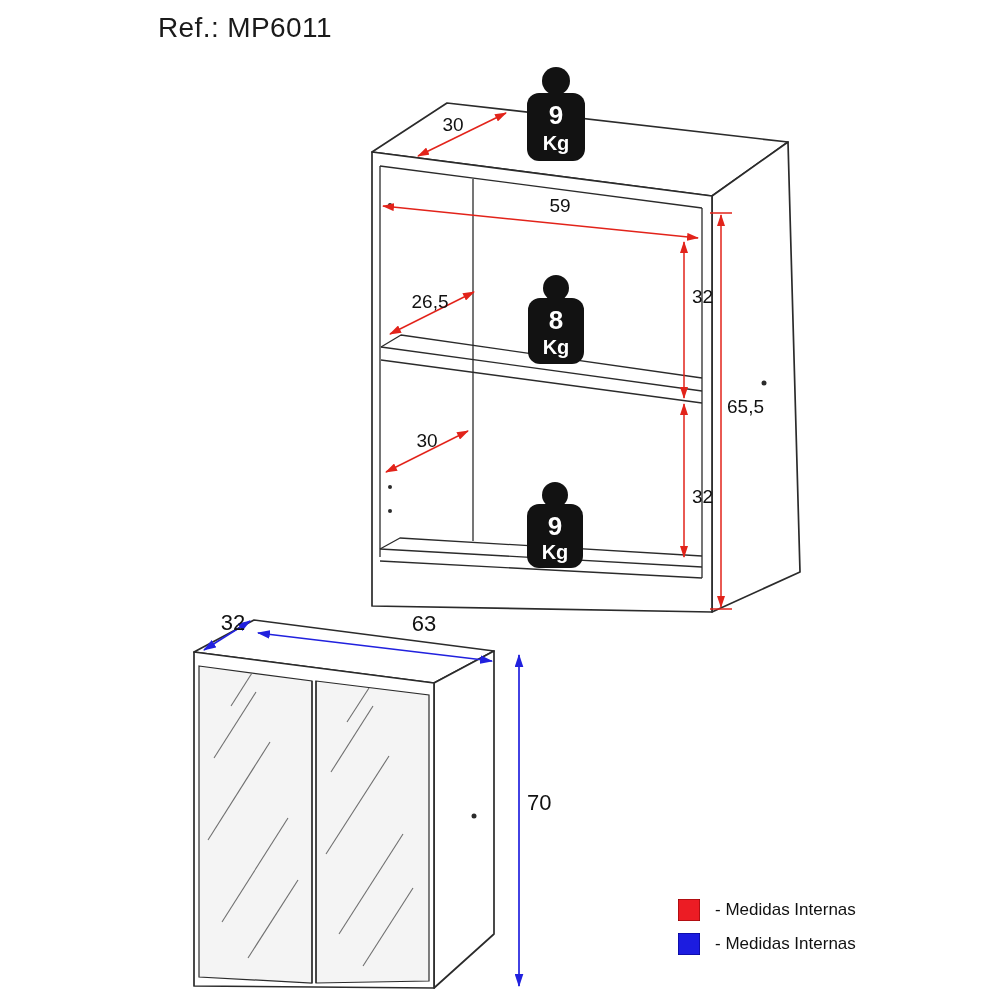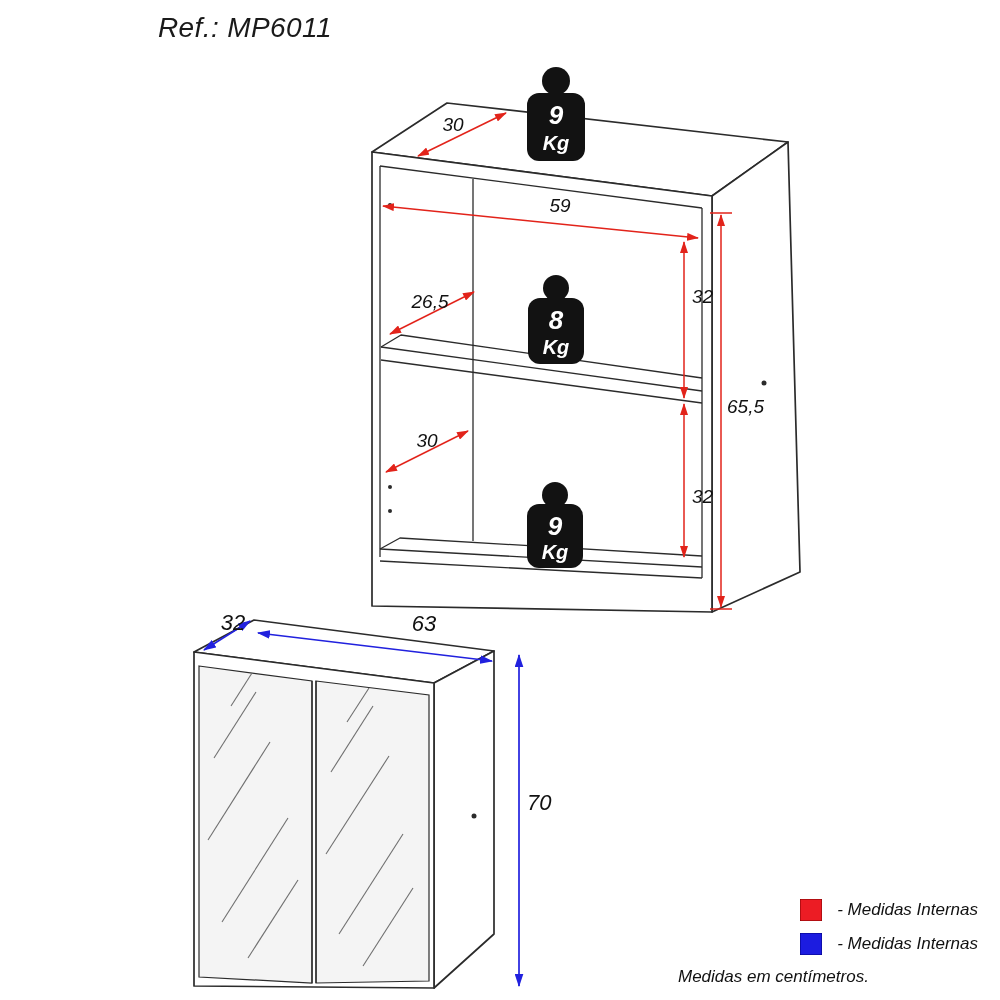--- a/index.html
+++ b/index.html
@@ -1,37 +1,37 @@
 <!DOCTYPE html>
 <html><head>
 <meta charset="utf-8">
 <style>
   * { margin:0; padding:0; box-sizing:border-box; }
   html,body { width:1000px; height:1000px; background:#ffffff; font-family:"Liberation Sans", sans-serif; }
-  .canvas { position:relative; width:1000px; height:1000px; background:#ffffff; overflow:hidden;font-style:italic; }
+  .canvas { position:relative; width:1000px; height:1000px; background:#ffffff; overflow:hidden; }
   .page-title { position:absolute; left:158px; top:12px; font-size:28px; color:#1a1a1a; font-weight:400; letter-spacing:0.4px; }
   svg.diagram { position:absolute; left:0; top:0; font-family:"Liberation Sans", sans-serif; }
 
   .outline { fill:#ffffff; stroke:#2b2b2b; stroke-width:1.7; stroke-linejoin:round; }
   .thin    { fill:none; stroke:#2b2b2b; stroke-width:1.3; stroke-linejoin:round; }
   .doorface{ fill:#f4f4f4; stroke:#2b2b2b; stroke-width:1.2; }
   .hatch   { stroke:#6f6f6f; stroke-width:1.1; }
   .hole    { fill:#2b2b2b; }
 
   .dim-int { stroke:#e2231a; stroke-width:1.5; fill:none; }
   .dim-ext { stroke:#2121de; stroke-width:1.7; fill:none; }
   .dim-label    { font-size:19px; fill:#111111; }
   .dim-label-lg { font-size:22px; fill:#111111; }
 
   .weight     { fill:#121212; }
   .weight-val  { font-size:26px; font-weight:bold; fill:#ffffff; }
   .weight-unit { font-size:20px; font-weight:bold; fill:#ffffff; }
 
   .legend { position:absolute; left:678px; top:899px; width:300px; }
-  .legend-row { display:flex; align-items:center; gap:15px; margin-bottom:12px;justify-content:flex-end; }
+  .legend-row { display:flex; align-items:center; gap:15px; margin-bottom:12px; }
   .legend-label { font-size:17px; color:#111111; white-space:nowrap; }
   .legend-note  { font-size:17px; color:#111111; margin-top:3px; white-space:nowrap; }
 </style>
 </head>
 <body>
 
 <div class="canvas">
 
   <div class="page-title">Ref.: MP6011</div>
 
@@ -178,16 +178,15 @@
         <rect x="0" y="0" width="22" height="22" stroke="#7a0000" stroke-width="1" fill="#ec1c24"></rect>
       </svg>
       <span class="legend-label">- Medidas Internas</span>
     </div>
     <div class="legend-row">
       <svg width="22" height="22">
         <rect x="0" y="0" width="22" height="22" stroke="#00007a" stroke-width="1" fill="#1c1ce0"></rect>
       </svg>
       <span class="legend-label">- Medidas Internas</span>
     </div>
-    <div class="legend-note">Medidas em centímetros.</div>
   </div>
 
 </div>
 
 </body></html>

